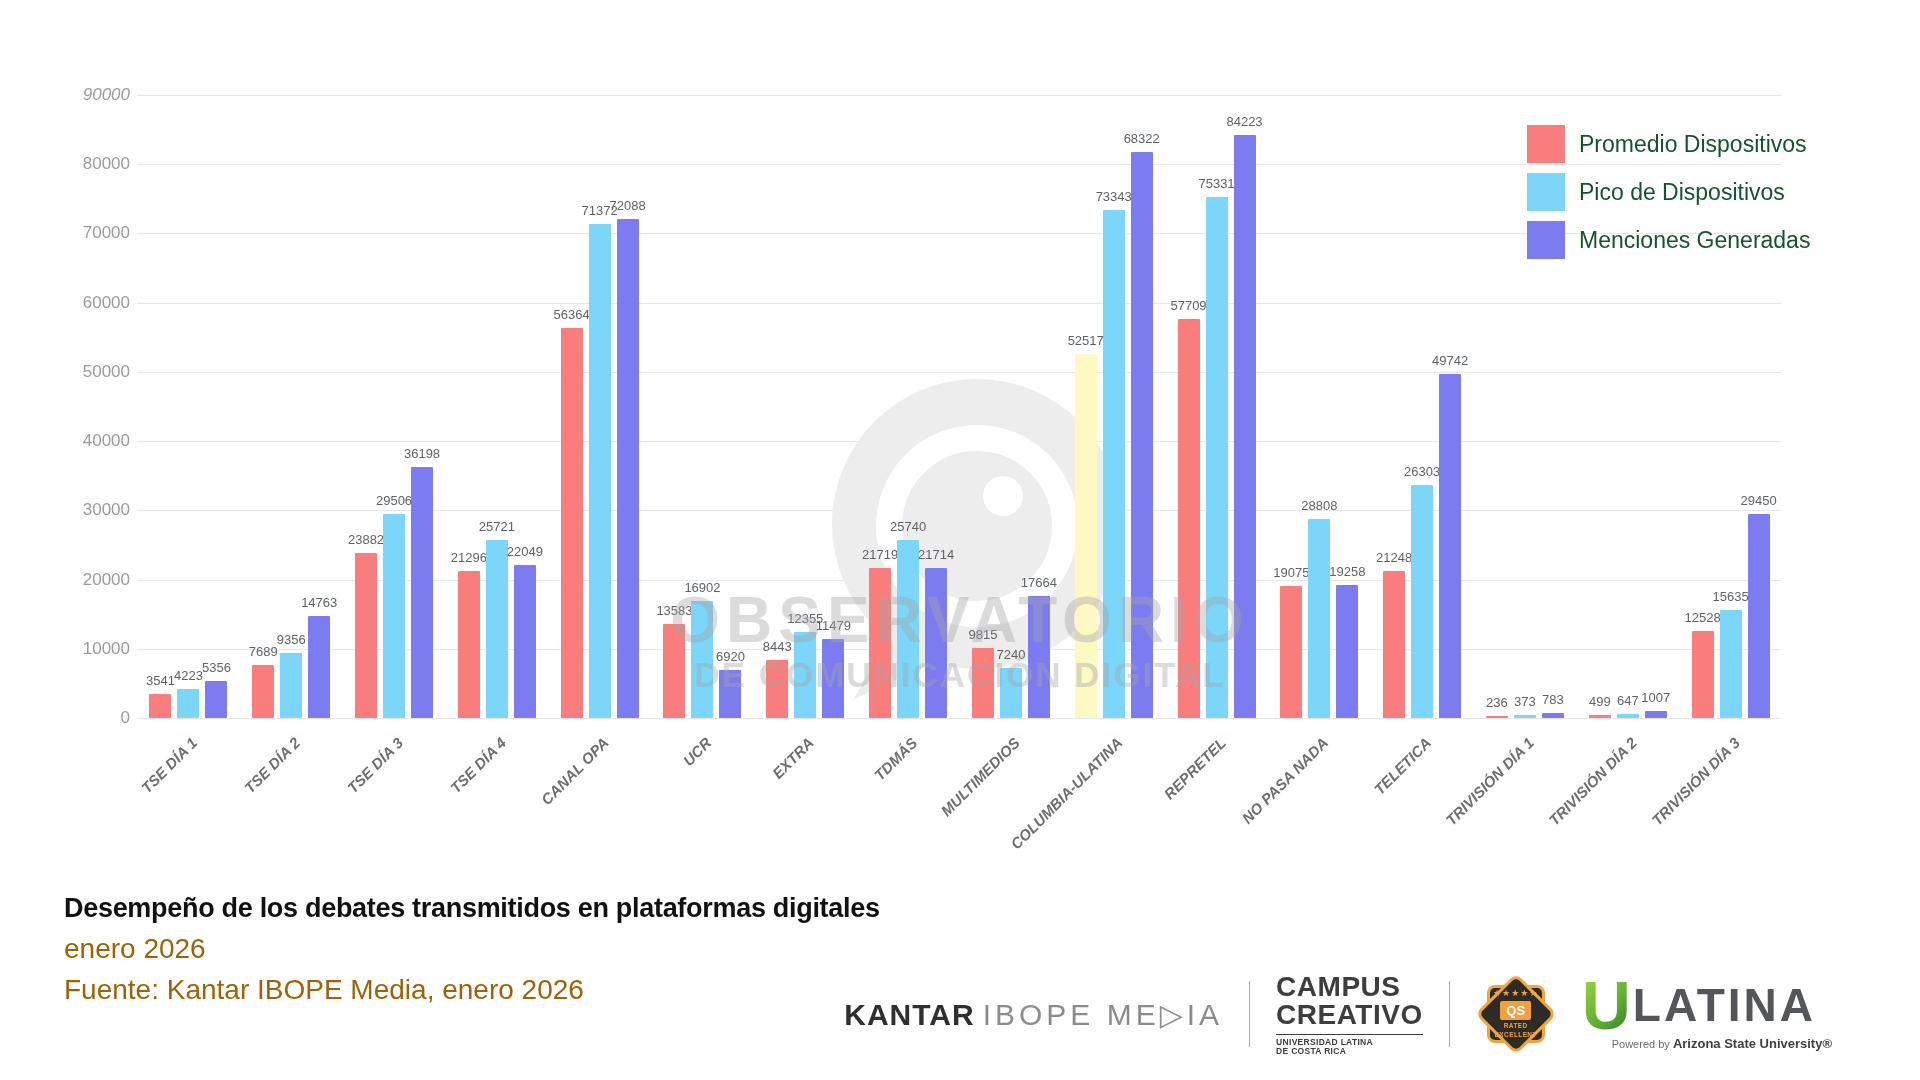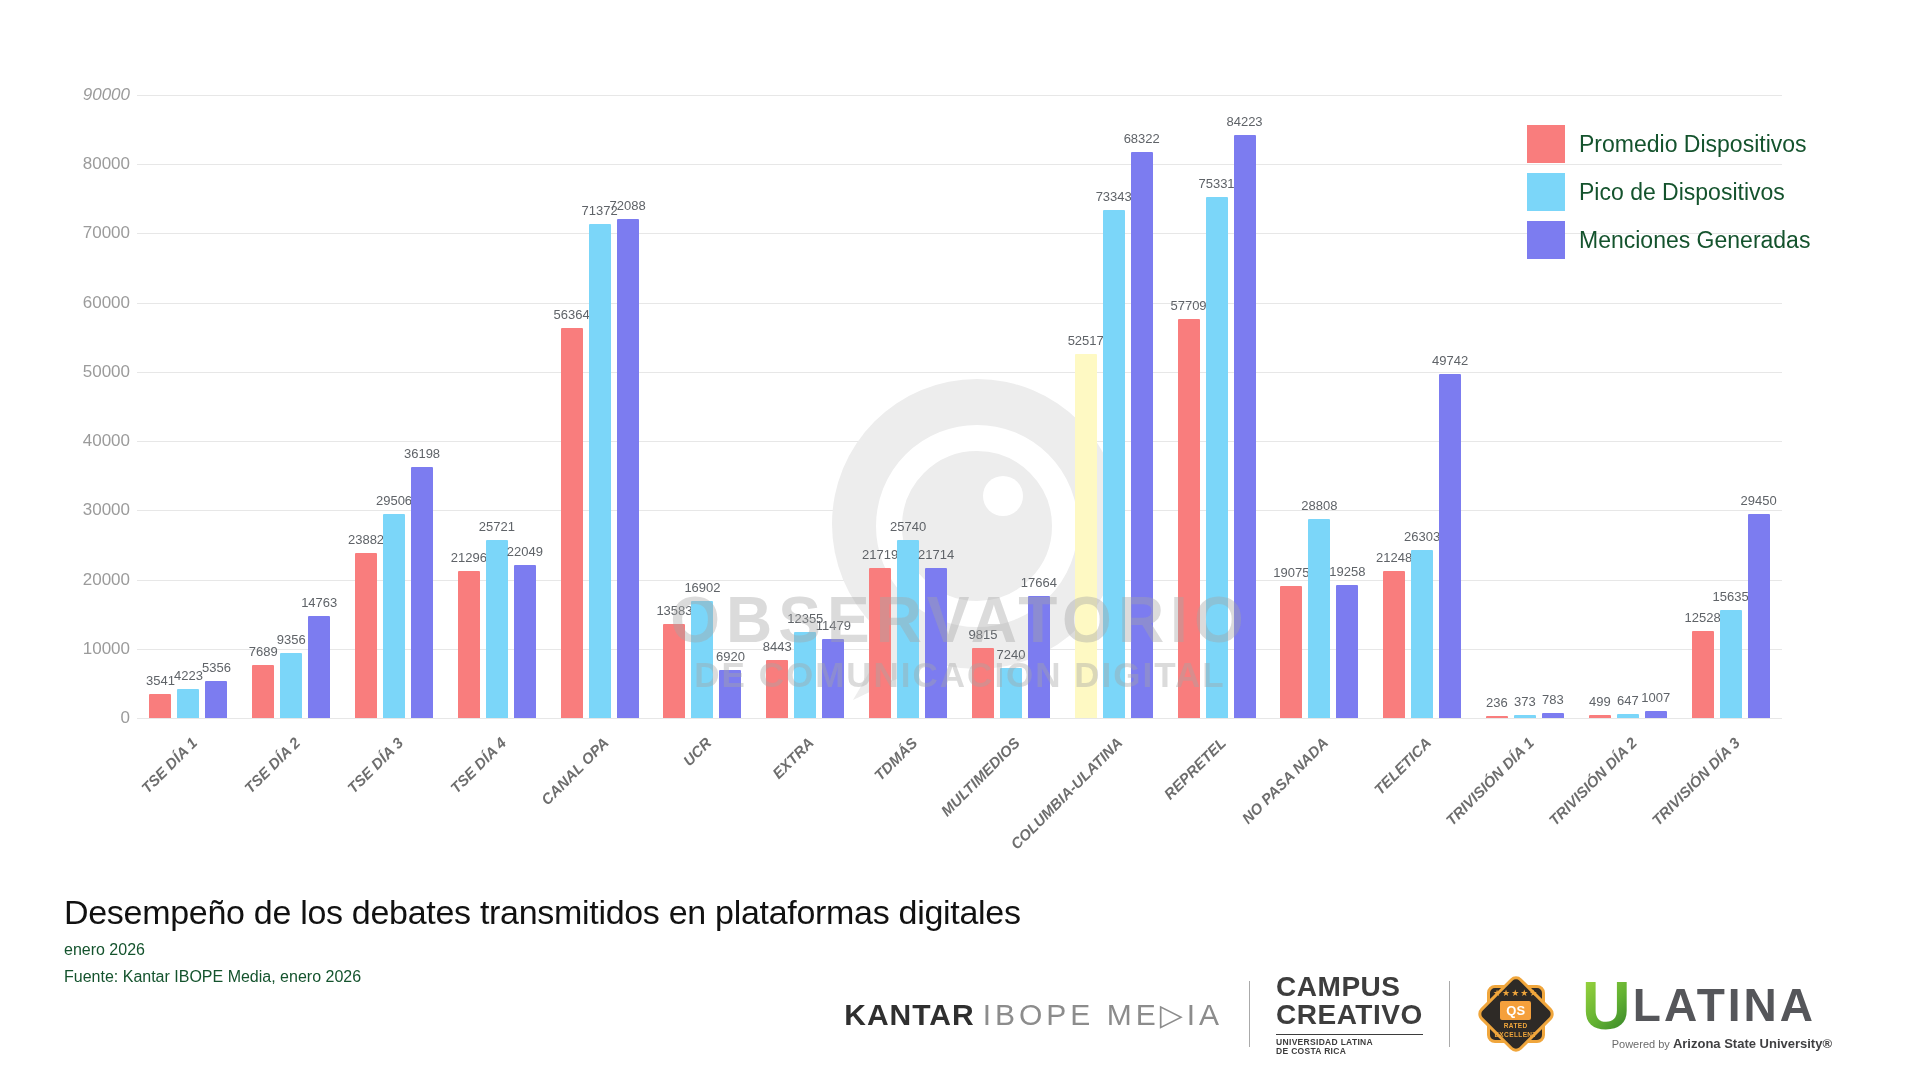--- a/index.html
+++ b/index.html
@@ -28,22 +28,22 @@
   #watermark-text .wm2 { font-size:35px; letter-spacing:2px; line-height:1.3; }
 
   
   #legend { position:absolute; left:1527px; top:125px; z-index:4; display:flex; flex-direction:column; gap:10px; }
   .legend-item { display:flex; align-items:center; gap:14px; }
   .legend-swatch { width:38px; height:38px; }
   .legend-label { font-size:23px; color:#14532d; }
 
   
   #footer-text { position:absolute; left:64px; top:893px; color:#111; }
-  #footer-title { font-size:34px; font-weight:400; letter-spacing:-0.3px;text-align:right; }
-  #footer-sub, #footer-source { font-size:16px; font-weight:400; margin-top:9px; color:#14532d; }
+  #footer-title { font-size:27px; font-weight:700; letter-spacing:-0.3px;text-align:right; }
+  #footer-sub, #footer-source { font-size:28px; font-weight:400; margin-top:9px; color:#a16207; }
 
   
   #logos { position:absolute; right:88px; top:968px; height:92px; display:flex; align-items:center; gap:26px; }
   .logo-divider { width:1px; height:66px; background:#aaa; }
 
   #kantar-logo { font-size:30px; white-space:nowrap; }
   #kantar-brand { font-weight:700; color:#2f2f2f; letter-spacing:1px; }
   #kantar-suffix { font-weight:400; color:#8c8c8c; letter-spacing:4px; margin-left:8px; }
 
   #campus-logo { color:#3d3d3d; line-height:1.0; }
@@ -241,21 +241,21 @@
           <div class="bar-value">28808</div>
         </div>
         <div class="bar" style="background: rgb(124, 124, 240); height: 133.308px;">
           <div class="bar-value">19258</div>
         </div>
       </div>
       <div class="bar-group">
         <div class="bar" style="background: rgb(249, 125, 125); height: 147.083px;">
           <div class="bar-value">21248</div>
         </div>
-        <div class="bar" style="background: rgb(123, 214, 249); height: 168px;">
+        <div class="bar" style="background: rgb(123, 214, 249); height: 233px;">
           <div class="bar-value">26303</div>
         </div>
         <div class="bar" style="background: rgb(124, 124, 240); height: 344.325px;">
           <div class="bar-value">49742</div>
         </div>
       </div>
       <div class="bar-group">
         <div class="bar" style="background: rgb(249, 125, 125); height: 2px;">
           <div class="bar-value">236</div>
         </div>

